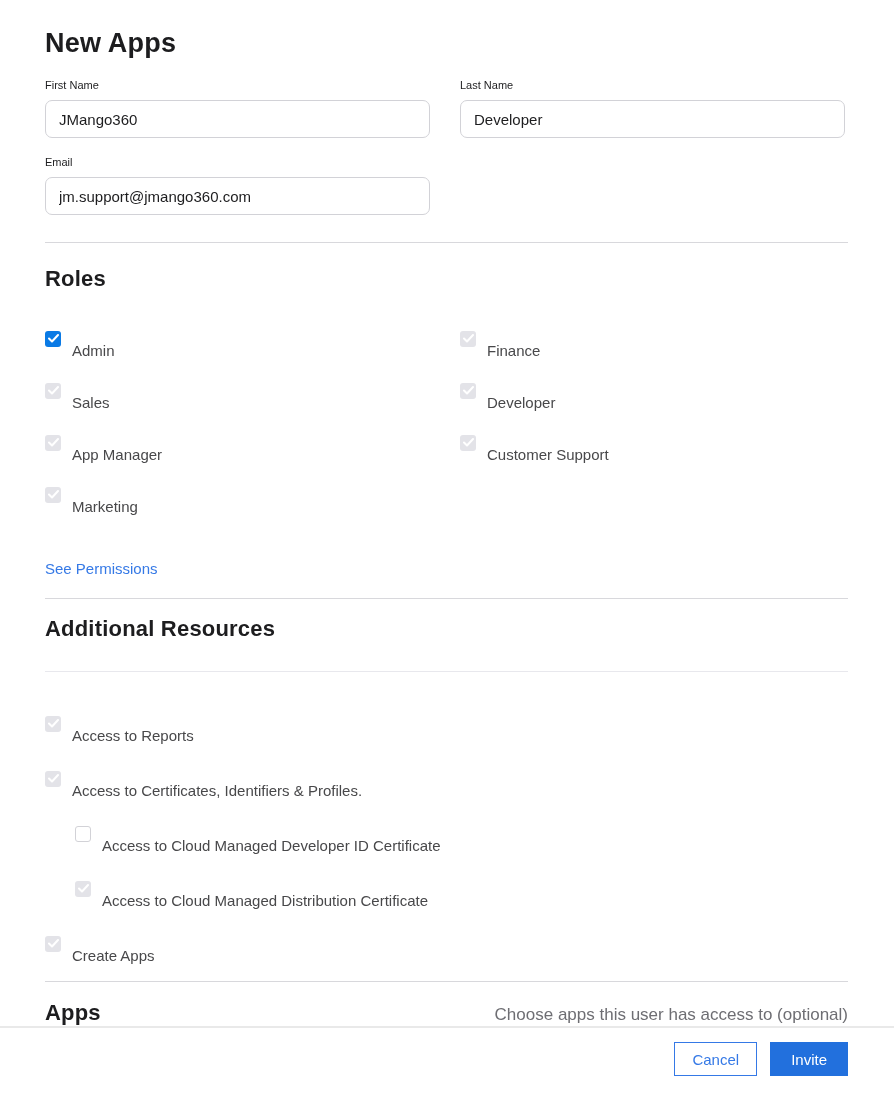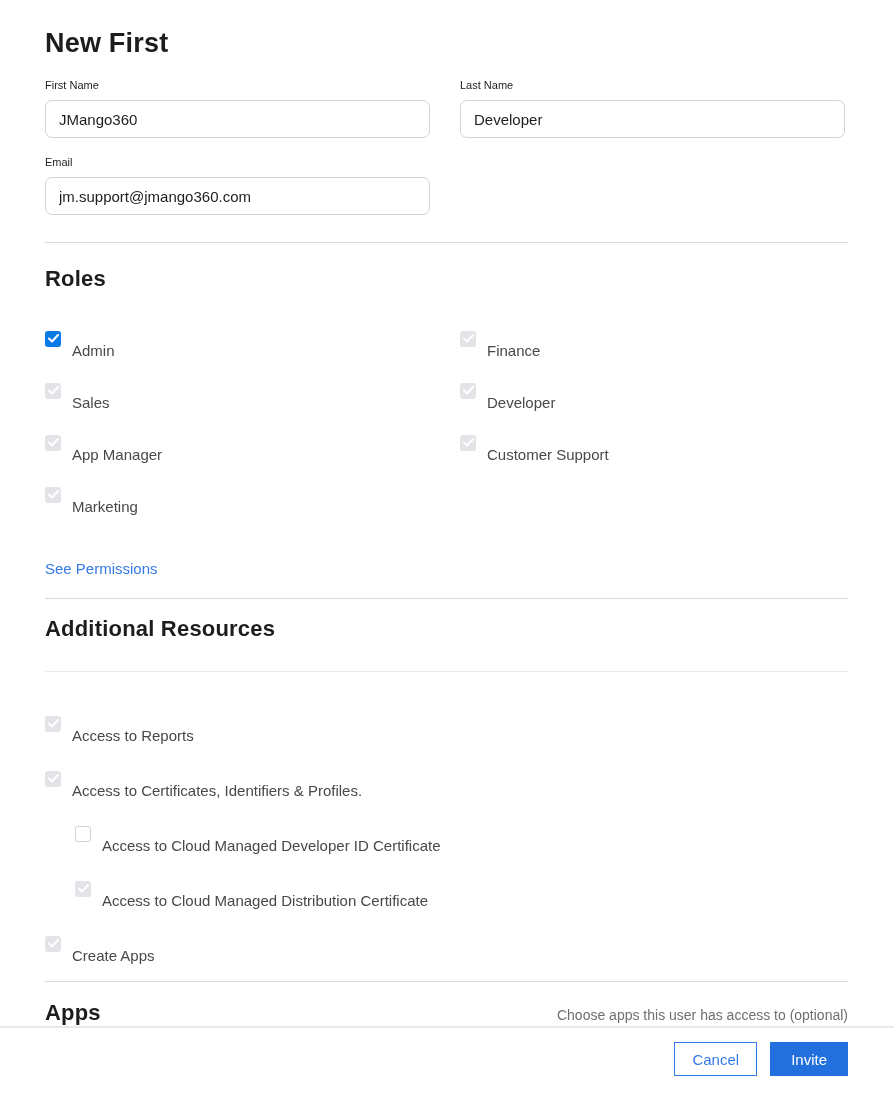--- a/index.html
+++ b/index.html
@@ -51,21 +51,21 @@
   .cb .stroke{stroke:#ffffff;}
   .cblabel{font-size:15px;color:var(--text-mid);margin-top:24px;}
   .link{display:inline-block;margin-top:45px;color:var(--link-blue);font-size:15px;text-decoration:none;cursor:pointer;}
   .d2{margin-top:20px;}
   .ar-head{margin-top:17px;}
   .d3{margin-top:29px;}
   .ar-list{margin-top:31px;display:flex;flex-direction:column;row-gap:14px;}
   .ar-list .indent1{margin-left:30px;}
   .d4{margin-top:17px;}
   .apps-row{margin-top:18px;display:flex;align-items:baseline;justify-content:space-between;}
-  .apps-caption{font-size:14px;color:var(--text-gray);}
+  .apps-caption{font-size:17px;color:var(--text-gray);}
   .selectbox{
     margin-top:27px;height:46px;width:100%;
     background:#fafafa;border:1px solid #0c4a6e;border-radius:16px;
     display:flex;align-items:center;justify-content:space-between;
     padding:0 16px;color:#9b9ba0;font-size:15px;cursor:default;
   }
   .d5{margin-top:47px;}
   .footer{
     position:absolute;left:0;right:0;top:1026px;height:73px;
     border-top:2px solid #e9e9e9;background:#fff;
@@ -77,21 +77,21 @@
     display:inline-flex;align-items:center;justify-content:center;cursor:pointer;
   }
   .btn.cancel{background:#fff;border:1px solid var(--link-blue);color:var(--link-blue);padding:0 17px;}
   .btn.invite{background:var(--accent-blue);border:none;color:#fff;padding:0 21px;}
 </style>
 </head>
 <body>
 
 <div class="content">
 
-  <h1>New First</h1>
+  <h1>New Apps</h1>
 
   <div class="form-grid">
     <div class="field">
       <div class="flabel">First Name</div>
       <input type="text" value="JMango360" style="">
     </div>
     <div class="field">
       <div class="flabel">Last Name</div>
       <input type="text" value="Developer" style="">
     </div>

